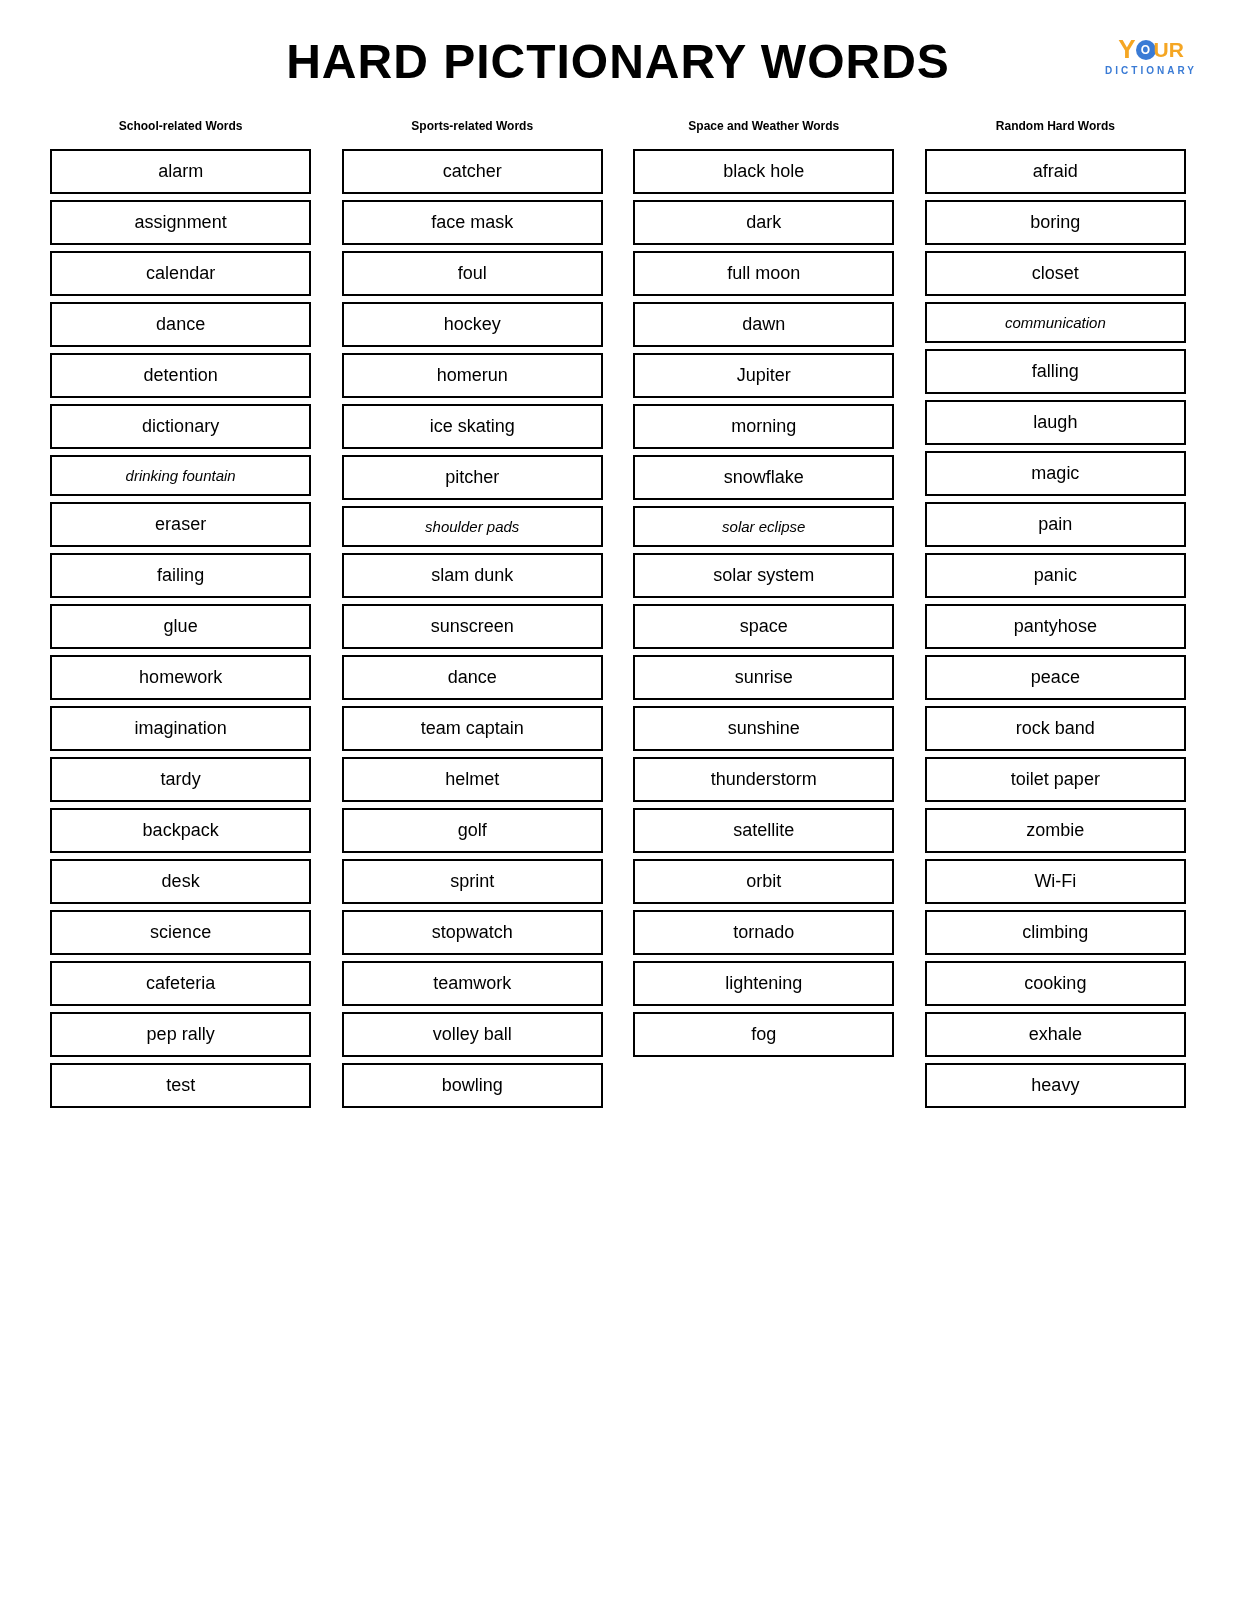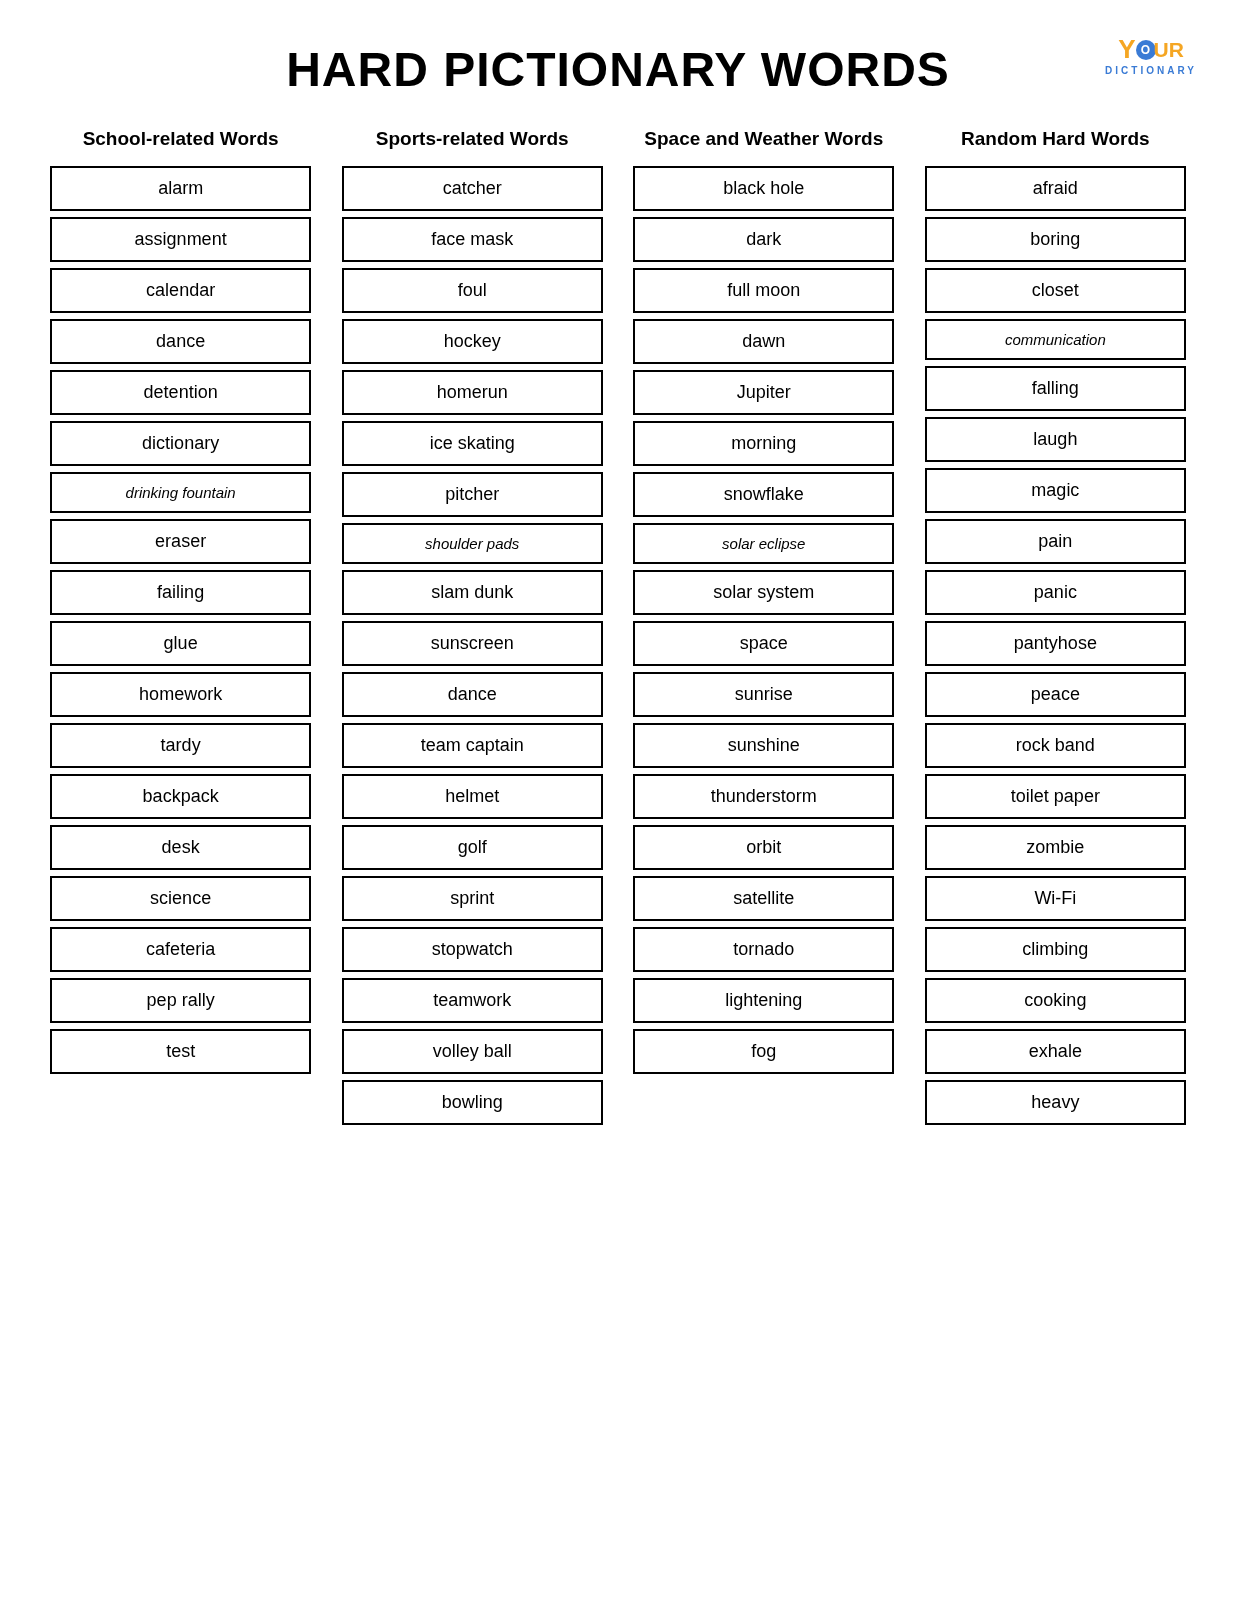--- a/index.html
+++ b/index.html
@@ -38,42 +38,42 @@
       margin-right: -2px;
     }
 
     .page-title {
       text-align: center;
       font-size: 48px;
       font-weight: 900;
       font-family: Arial Black, Arial, sans-serif;
       letter-spacing: 1px;
       margin-bottom: 30px;
-      margin-top: 12px;
+      margin-top: 4px;
       text-transform: uppercase;
     }
 
     .columns-wrapper {
       display: flex;
       flex-direction: row;
       gap: 0;
       justify-content: space-between;
       padding: 0 10px;
     }
 
     .column {
       display: flex;
       flex-direction: column;
       align-items: center;
       width: 23%;
     }
 
     .column-header {
       font-weight: 900;
-      font-size: 19px;
+      font-size: 12px;
       text-align: center;
       margin-bottom: 14px;
       line-height: 1.3;
     }
 
     .word-box {
       border: 2px solid #000;
       width: 100%;
       text-align: center;
       padding: 10px 6px;
@@ -108,20 +108,21 @@
       <div class="word-box">assignment</div>
       <div class="word-box">calendar</div>
       <div class="word-box">dance</div>
       <div class="word-box">detention</div>
       <div class="word-box">dictionary</div>
       <div class="word-box small-text">drinking fountain</div>
       <div class="word-box">eraser</div>
       <div class="word-box">failing</div>
       <div class="word-box">glue</div>
       <div class="word-box">homework</div>
+      <div class="word-box">imagination</div>
       <div class="word-box">tardy</div>
       <div class="word-box">backpack</div>
       <div class="word-box">desk</div>
       <div class="word-box">science</div>
       <div class="word-box">cafeteria</div>
       <div class="word-box">pep rally</div>
       <div class="word-box">test</div>
     </div>
     <div class="column">
       <div class="column-header">Sports-related Words</div>
@@ -153,22 +154,22 @@
       <div class="word-box">dawn</div>
       <div class="word-box">Jupiter</div>
       <div class="word-box">morning</div>
       <div class="word-box">snowflake</div>
       <div class="word-box small-text">solar eclipse</div>
       <div class="word-box">solar system</div>
       <div class="word-box">space</div>
       <div class="word-box">sunrise</div>
       <div class="word-box">sunshine</div>
       <div class="word-box">thunderstorm</div>
+      <div class="word-box">satellite</div>
       <div class="word-box">orbit</div>
-      <div class="word-box">satellite</div>
       <div class="word-box">tornado</div>
       <div class="word-box">lightening</div>
       <div class="word-box">fog</div>
     </div>
     <div class="column">
       <div class="column-header">Random Hard Words</div>
       <div class="word-box">afraid</div>
       <div class="word-box">boring</div>
       <div class="word-box">closet</div>
       <div class="word-box small-text">communication</div>

